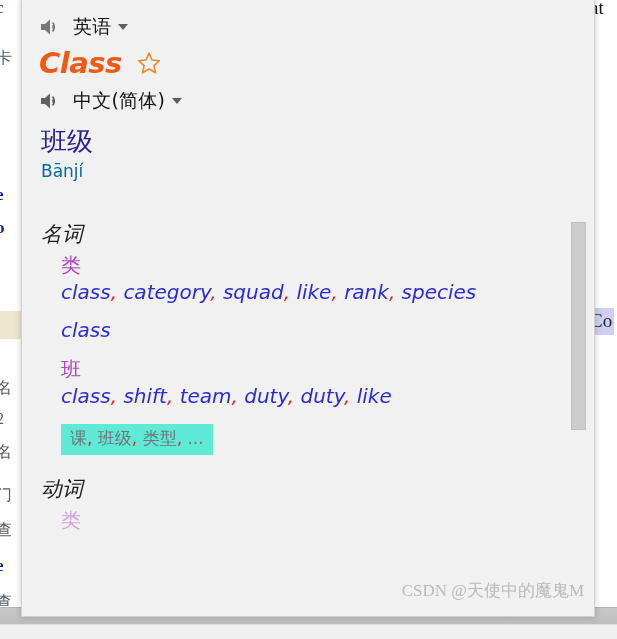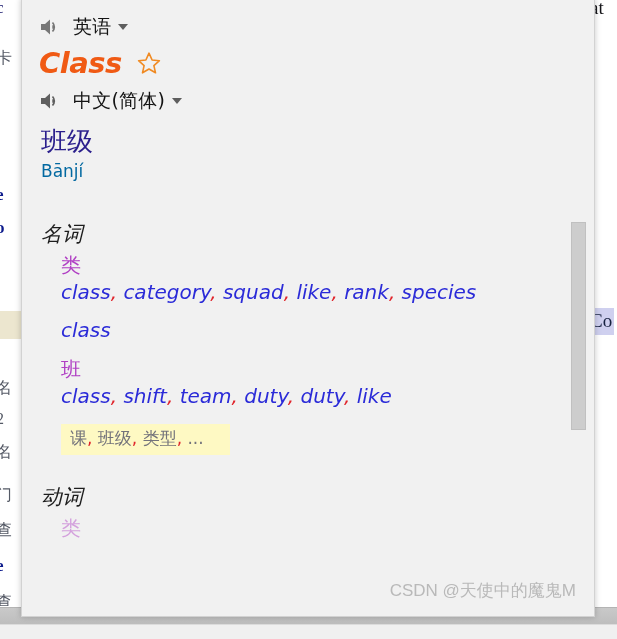--- a/index.html
+++ b/index.html
@@ -104,41 +104,41 @@
   .sense-zh{
     font-size:20px;color:#b03fc4;
     font-family:"DejaVu Sans","Liberation Sans",sans-serif;margin-bottom:1px;
   }
   .sense-en{
     font-size:20px;font-style:italic;color:#2b2bd8;
     font-family:"DejaVu Sans","Liberation Sans",sans-serif;
   }
   .sense-en .sep{color:#e0242b;font-style:italic;}
   .more-box{
-    display:inline-block;background:#fef9c3;color:#73737b;
-    font-size:17px;padding:3px 26px 5px 9px;margin:2px 0 16px 22px;
+    display:inline-block;background:#5eead4;color:#73737b;
+    font-size:17px;padding:3px 9px 5px 9px;margin:2px 0 8px 22px;
     font-family:"DejaVu Sans","Liberation Sans",sans-serif;
   }
   .more-box .sep{color:#e0242b;}
   .pos-verb{margin-top:12px;}
   .sense-fade{opacity:.45;}
 
   #scrollbar-track{
     position:absolute;right:8px;top:222px;width:15px;bottom:186px;
     background:#f1f1f1;
   }
   #scrollbar-thumb{
     position:absolute;right:8px;top:224px;width:15px;height:208px;
     background:#cdcdcd;border:1px solid #c0c0c0;box-sizing:border-box;
   }
 
   #watermark{
-    position:absolute;right:18px;bottom:14px;
+    position:absolute;right:10px;bottom:14px;
     font-size:17px;color:#b9b9b9;white-space:nowrap;
-    font-family:Liberation Sans, sans-serif;
+    font-family:Liberation Serif, serif;
     pointer-events:none;
     margin-top:41px;
   }
 </style>
 </head>
 <body>
 
 <div id="bg-page">
 
   <div id="bg-left-col">

